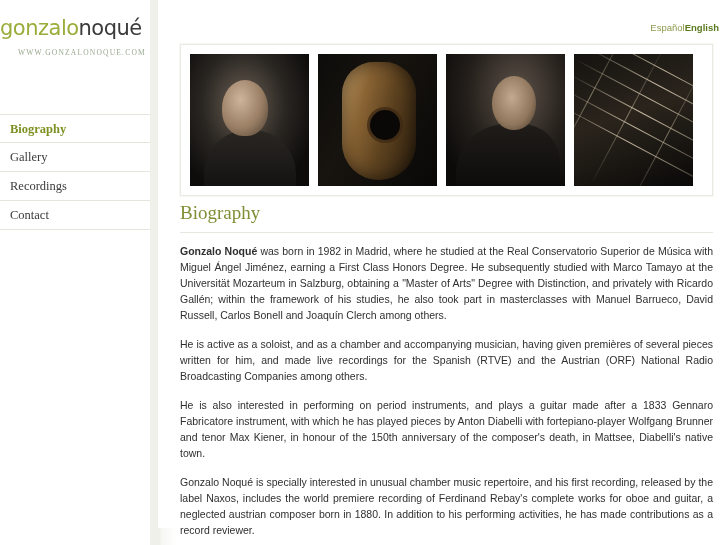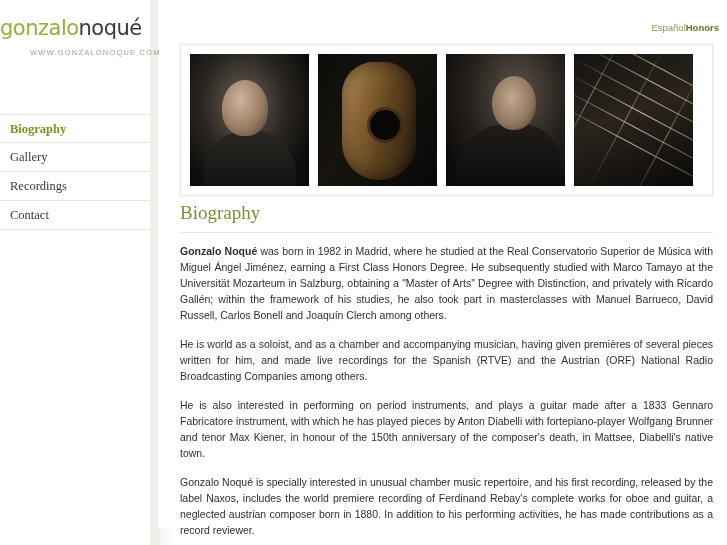--- a/index.html
+++ b/index.html
@@ -38,22 +38,22 @@
     white-space: nowrap;
     padding-left: 0px;
   }
   #logo-text .part-a { color: #9aad3a; font-weight: normal; }
   #logo-text .part-b { color: #3a3a3a; font-weight: normal; }
   #logo-url {
     margin-top: 6px;
     font-size: 7.5px;
     letter-spacing: 1.2px;
     color: #9aa98f;
-    padding-left: 30px;
-    font-family: Liberation Sans, sans-serif;
+    padding-left: 18px;
+    font-family: Liberation Serif, serif;
   }
 
   #nav {
     position: absolute;
     left: 0; top: 114px;
     width: 150px;
   }
   .nav-item {
     position: relative;
     height: 29px;
@@ -241,21 +241,21 @@
       <div class="nav-item">
         <span>Recordings</span>
       </div>
       <div class="nav-item">
         <span>Contact</span>
       </div>
     </div>
   </div>
 
   <div id="lang">
-    <span class="lang-es">Español</span><span class="lang-en">Honors</span>
+    <span class="lang-es">Español</span><span class="lang-en">English</span>
   </div>
 
   <div id="photo-frame">
     <div class="photo ph1">
         <div class="ph-inner"></div>
       </div>
     <div class="photo ph2">
         <div class="ph-inner"></div>
       </div>
     <div class="photo ph3">
@@ -275,19 +275,19 @@
           <i style="left:72px"></i>
           <i style="left:116px"></i>
       </div>
     </div>
   </div>
 
   <div id="article">
     <h1 id="page-title">Biography</h1>
 
     <p class="para"><b>Gonzalo Noqué</b><span> was born in 1982 in Madrid, where he studied at the Real Conservatorio Superior de Música with Miguel Ángel Jiménez, earning a First Class Honors Degree. He subsequently studied with Marco Tamayo at the Universität Mozarteum in Salzburg, obtaining a "Master of Arts" Degree with Distinction, and privately with Ricardo Gallén; within the framework of his studies, he also took part in masterclasses with Manuel Barrueco, David Russell, Carlos Bonell and Joaquín Clerch among others.</span></p>
-    <p class="para">He is world as a soloist, and as a chamber and accompanying musician, having given premières of several pieces written for him, and made live recordings for the Spanish (RTVE) and the Austrian (ORF) National Radio Broadcasting Companies among others.</p>
+    <p class="para">He is active as a soloist, and as a chamber and accompanying musician, having given premières of several pieces written for him, and made live recordings for the Spanish (RTVE) and the Austrian (ORF) National Radio Broadcasting Companies among others.</p>
     <p class="para">He is also interested in performing on period instruments, and plays a guitar made after a 1833 Gennaro Fabricatore instrument, with which he has played pieces by Anton Diabelli with fortepiano-player Wolfgang Brunner and tenor Max Kiener, in honour of the 150th anniversary of the composer's death, in Mattsee, Diabelli's native town.</p>
     <p class="para">Gonzalo Noqué is specially interested in unusual chamber music repertoire, and his first recording, released by the label Naxos, includes the world premiere recording of Ferdinand Rebay's complete works for oboe and guitar, a neglected austrian composer born in 1880. In addition to his performing activities, he has made contributions as a record reviewer.</p>
     <p class="para">He is currently a guitar teacher at the Francisco Guerrero Conservatory in Seville, Spain.</p>
   </div>
 
 </div>
 
 </body></html>

